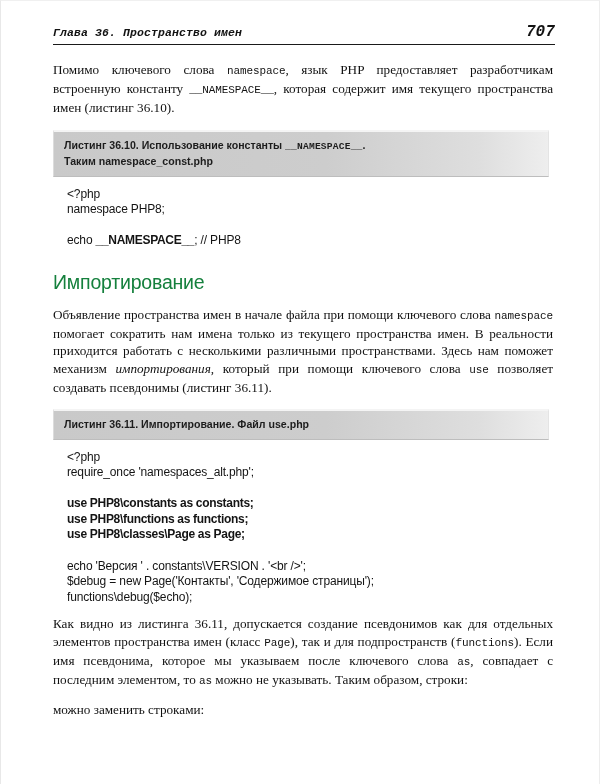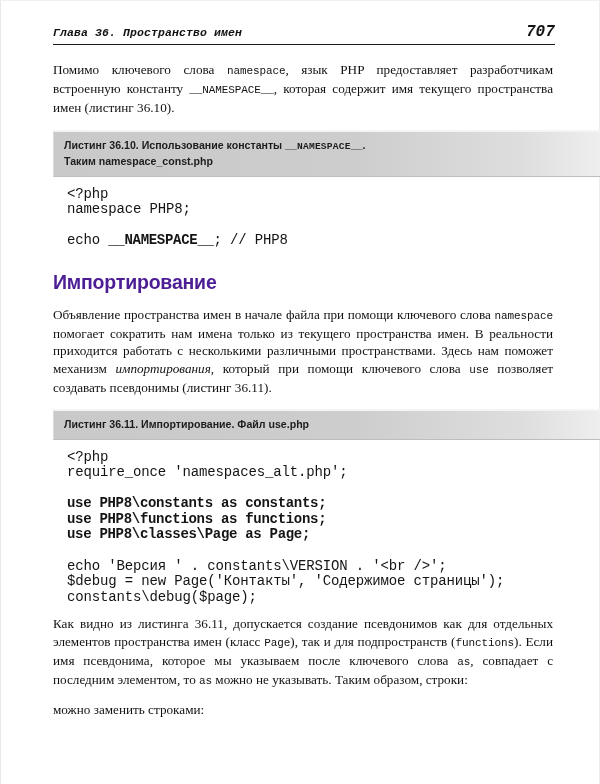--- a/index.html
+++ b/index.html
@@ -66,32 +66,32 @@
   code.inl {
     font-family: "Liberation Mono", "DejaVu Sans Mono", monospace;
     font-size: 11px;
     letter-spacing: -0.1px;
   }
   em.it { font-style: italic; }
 
   
   h2.section {
     font-family: "Liberation Sans", "DejaVu Sans", sans-serif;
-    font-weight: bold;
+    font-weight: normal;
     font-size: 19.5px;
     line-height: 22px;
     margin: 22px 0 13px 0;
     letter-spacing: -0.2px;
-    color: #4c1d95;
+    color: #15803d;
   }
 
   
   .listing-bar {
     margin: 4px 0 6px 0;
-    width: 548px;
+    width: 496px;
     background: linear-gradient(to right, #c9c9c9 0%, #cdcdcd 55%, #dedede 86%, #eeeeee 100%);
     border-top: 2px solid #f4f4f4;
     border-left: 1px solid #dcdcdc;
     border-bottom: 1px solid #bdbdbd;
     border-right: 1px solid #e4e4e4;
     padding: 6px 10px 7px 10px;
     box-sizing: border-box;
     font-family: "Liberation Sans", "DejaVu Sans", sans-serif;
     font-weight: bold;
     font-size: 10.6px;
@@ -101,22 +101,22 @@
   .listing-bar .mono {
     font-family: "Liberation Mono", "DejaVu Sans Mono", monospace;
     font-size: 9.6px;
     letter-spacing: .2px;
   }
 
   
   pre.code {
     margin: 10px 0 10px 0;
     padding: 0 0 0 14px;
-    font-family: Liberation Mono, monospace;
-    font-size: 14px;
+    font-family: Liberation Sans, sans-serif;
+    font-size: 12px;
     line-height: 15.6px;
     color: #141414;
     white-space: pre;
     letter-spacing: -0.15px;
   }
   pre.code.snippet { margin: 8px 0 11px 0; }
   pre.code b { font-weight: bold; letter-spacing: -0.3px; }
 </style>
 </head>
 <body>
@@ -152,21 +152,21 @@
 
     <pre class="code"><span>&lt;?php</span>
 <span>require_once 'namespaces_alt.php';</span>
 
 <b>use PHP8\constants as constants;</b>
 <b>use PHP8\functions as functions;</b>
 <b>use PHP8\classes\Page as Page;</b>
 
 <span>echo 'Версия ' . constants\VERSION . '&lt;br /&gt;';</span>
 <span>$debug = new Page('Контакты', 'Содержимое страницы');</span>
-<span>constants\debug($page);</span></pre>
+<span>functions\debug($echo);</span></pre>
 
     <p class="body tight"><span>Как видно из листинга 36.11, допускается создание псевдонимов как для отдельных элементов пространства имен (класс </span><code class="inl">Page</code><span>), так и для подпространств (</span><code class="inl">functions</code><span>). Если имя псевдонима, которое мы указываем после ключевого слова </span><code class="inl">as</code><span>, совпадает с последним элементом, то </span><code class="inl">as</code><span> можно не указывать. Таким образом, строки:</span></p>
 
 
     <p class="body tight">можно заменить строками:</p>
 
     <pre class="code snippet">
 
 </pre>
 

